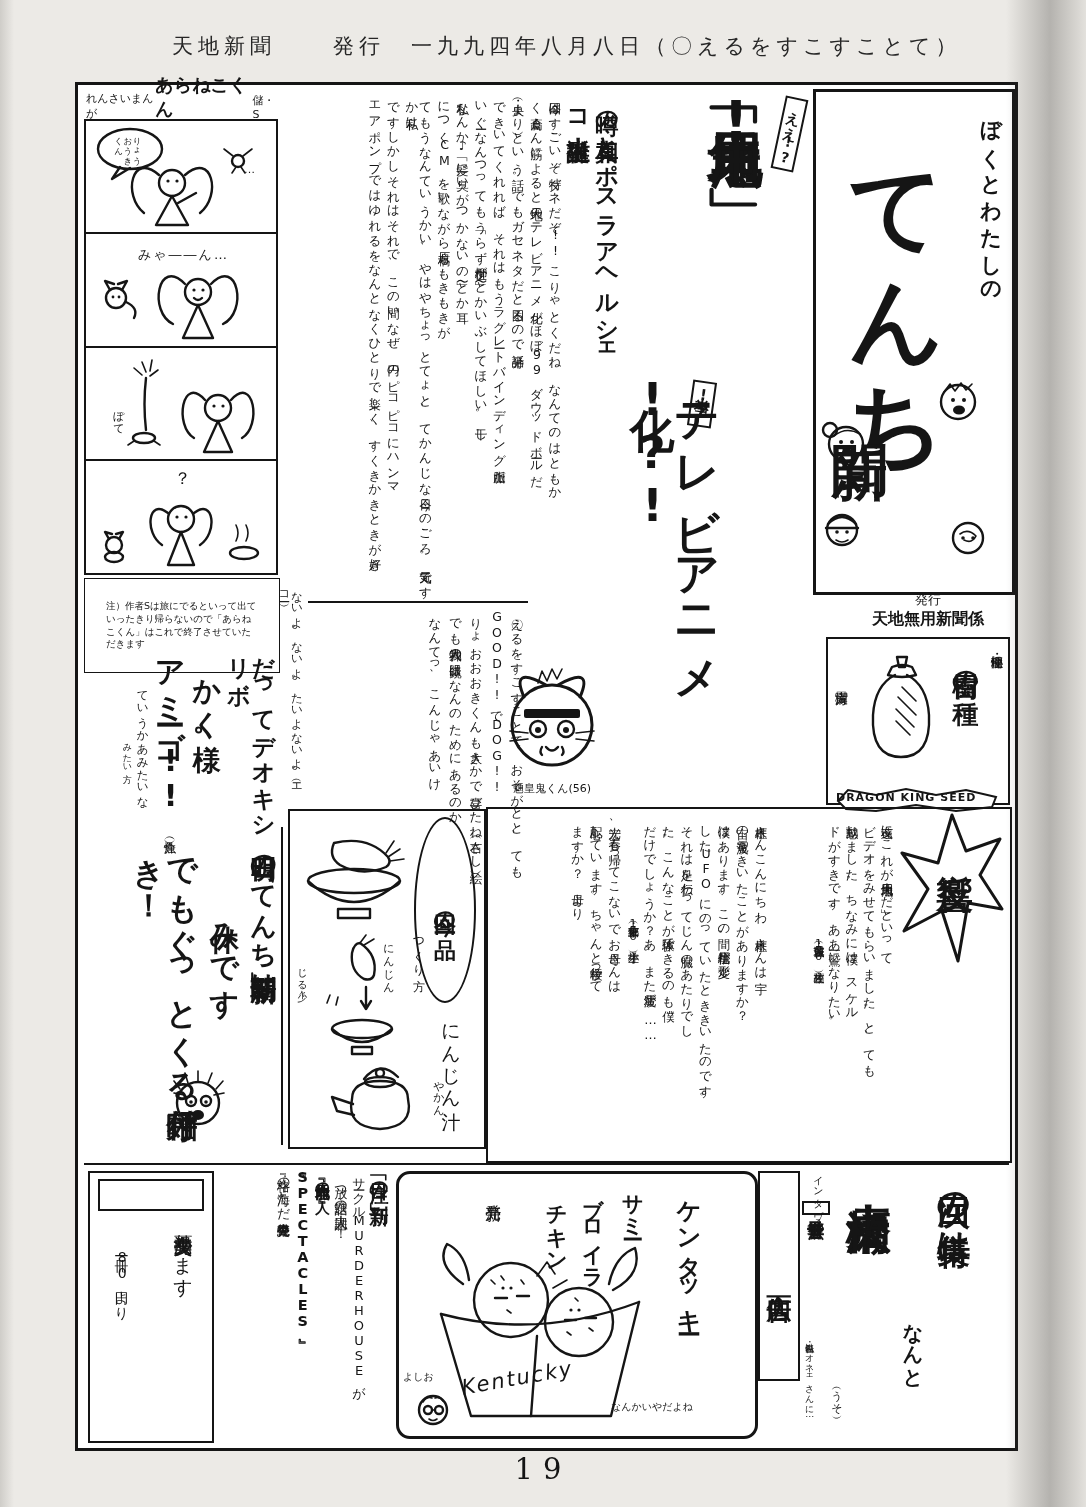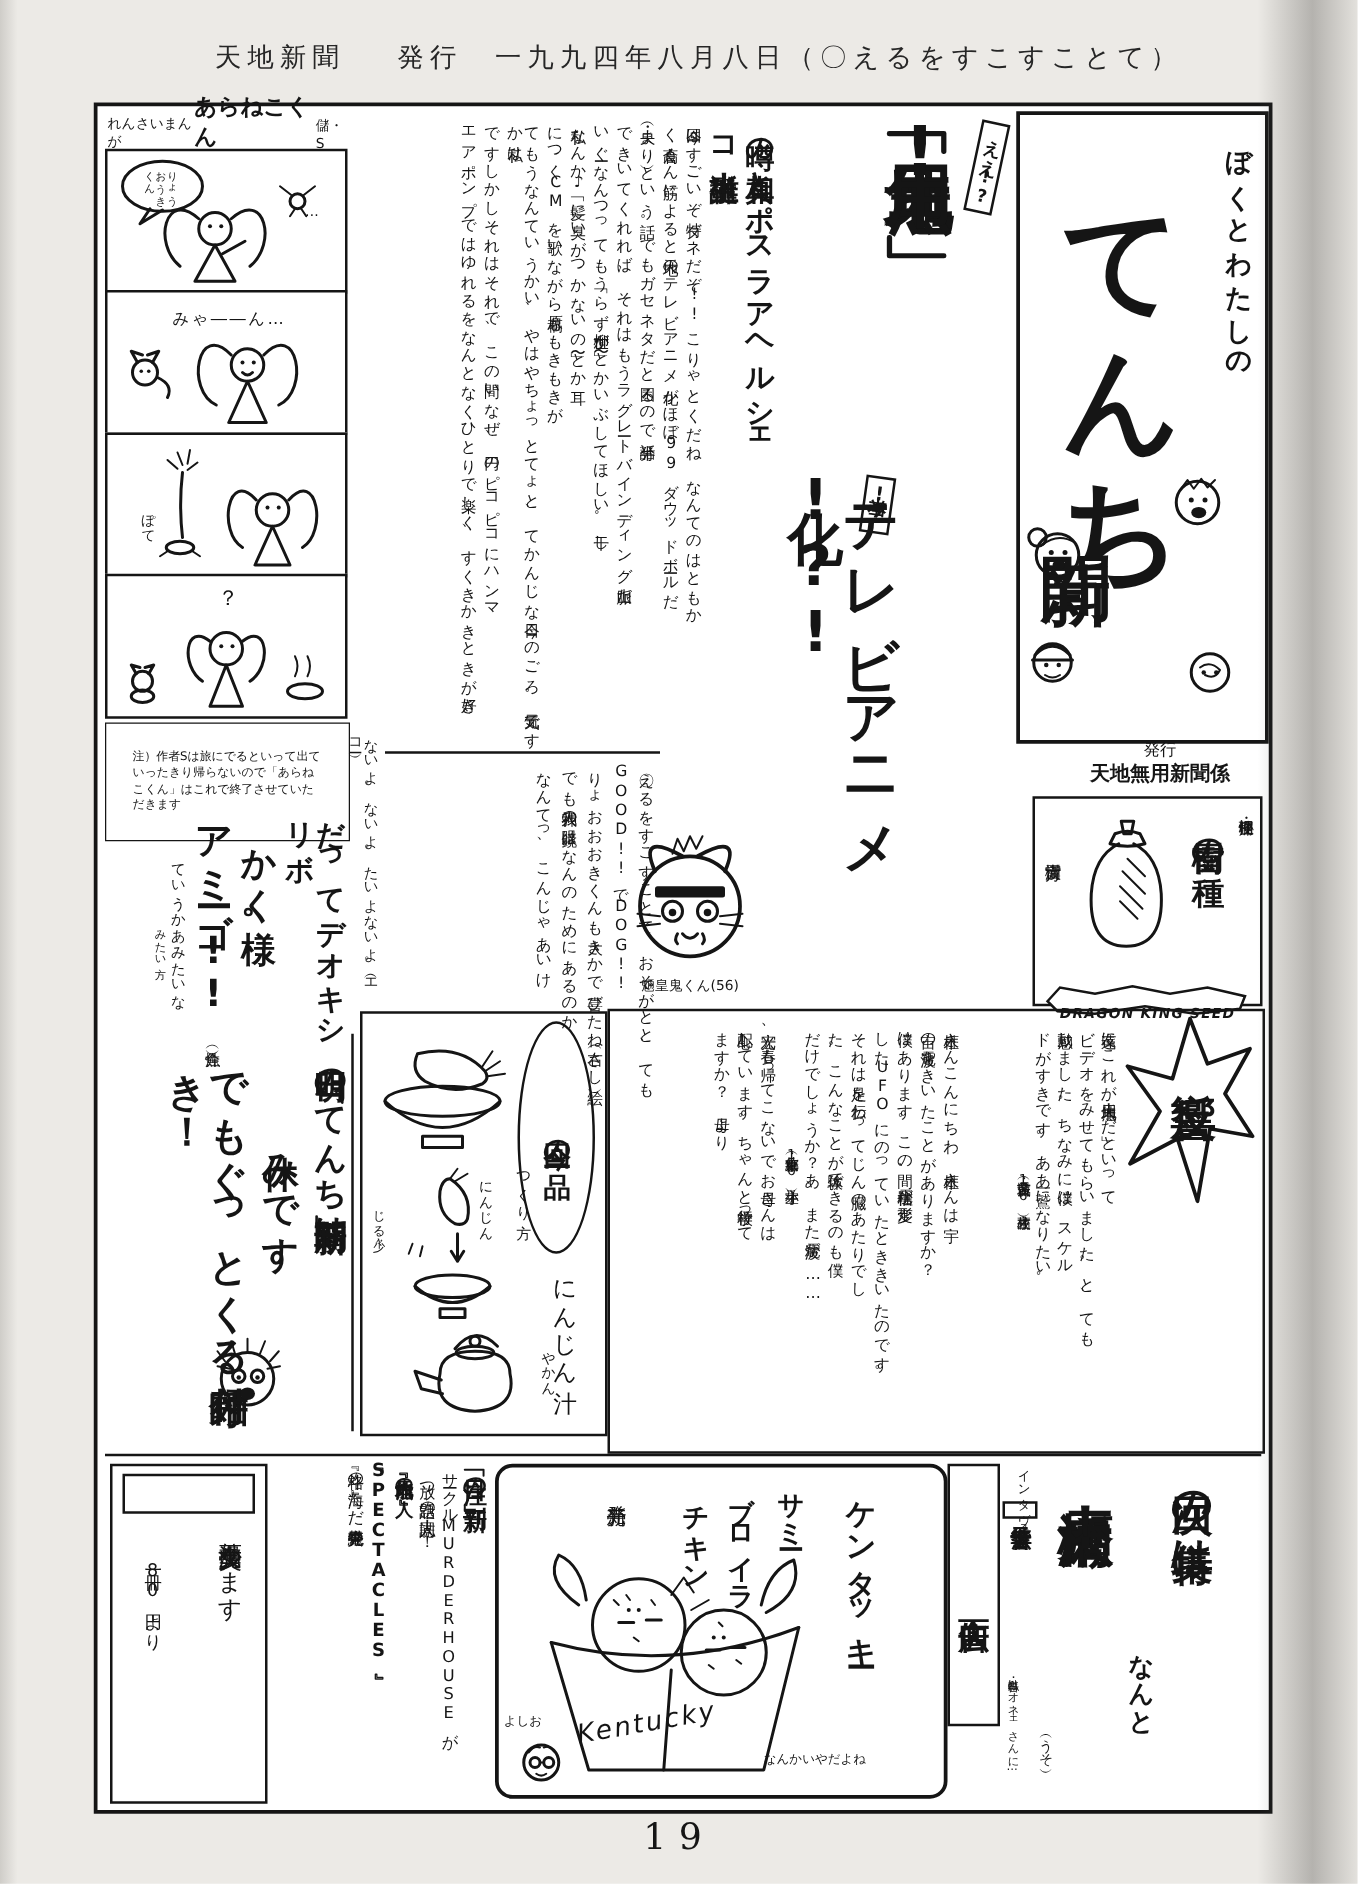--- a/index.html
+++ b/index.html
@@ -21,21 +21,21 @@
   .tag{border:2.5px solid #151515;background:#fff;padding:3px 2px;}
   .scan-shadow{
     top:0;right:0;width:80px;height:1507px;
     background:linear-gradient(to right,rgba(0,0,0,0) 0%,rgba(90,88,84,.38) 55%,rgba(200,198,192,.25) 100%);
   }
   .scan-edge-l{top:0;left:0;width:14px;height:1507px;background:linear-gradient(to right,rgba(120,118,112,.25),rgba(0,0,0,0));}
 </style>
 </head>
 <body>
 
-<div class="abs" style="top:32px;left:172px;display:flex;gap:42px;font-family:'Liberation Sans',sans-serif;font-size:21px;letter-spacing:5px;color:#262626;">
+<div class="abs" style="top:32px;left:172px;display:flex;gap:57px;font-family:'Liberation Sans',sans-serif;font-size:21px;letter-spacing:5px;color:#262626;">
   <span>天地新聞</span>
   <span>発行　一九九四年八月八日（〇えるをすこすことて）</span>
 </div>
 
 <div class="abs" style="left:75px;top:82px;width:937px;height:1363px;border:3px solid #151515;background:#fff;">
 
   <div class="abs" style="left:6px;top:4px;width:196px;">
     <div style="display:flex;align-items:flex-end;font-size:11px;height:32px;padding:0 2px;">
       <span>れんさいまんが</span>
       <span class="b" style="font-size:18px;">あらねこくん</span>
@@ -256,21 +256,21 @@
     <svg class="abs" style="left:34px;top:14px;" width="78" height="112" viewBox="0 0 78 112">
       <path class="ink" d="M35,4 h10 l-2,10 h-6 z"></path>
       <path class="ink" d="M30,14 q10,-4 20,0 l4,8 q-14,4 -28,0 z"></path>
       <path class="ink" d="M33,22 q-20,10 -22,40 q-2,42 28,42 q30,0 28,-42 q-2,-30 -22,-40"></path>
       <path class="ink-thin" d="M40,34 l14,14 M36,44 l18,18 M34,56 l18,18 M34,68 l14,14"></path>
     </svg>
     <div class="abs" style="left:8px;bottom:-10px;width:164px;height:26px;">
       <svg width="164" height="26" viewBox="0 0 164 26" style="position:absolute;left:0;top:0;">
         <polygon points="2,14 12,3 40,8 70,2 100,8 130,3 160,10 156,20 120,24 80,18 40,24 10,22" style="fill:#fff;stroke:#151515;stroke-width:2;"></polygon>
       </svg>
-      <div class="abs b" style="left:0;top:4px;width:164px;text-align:center;font-size:11px;font-style:italic;letter-spacing:1px;margin-top:13px;">DRAGON KING SEED</div>
+      <div class="abs b" style="left:0;top:4px;width:164px;font-size:11px;letter-spacing:1px;">DRAGON KING SEED</div>
     </div>
   </div>
 
   <div class="abs" style="left:408px;top:722px;width:522px;height:352px;border:2px solid #151515;">
     <div class="abs" style="left:412px;top:4px;width:104px;height:152px;">
       <svg width="104" height="152" viewBox="0 0 104 152">
         <polygon points="52,2 66,38 100,26 80,62 102,96 68,90 58,148 42,98 4,118 28,76 2,40 38,50" style="fill:#fff;stroke:#151515;stroke-width:3;stroke-linejoin:round;"></polygon>
       </svg>
       <div class="abs v b" style="left:34px;top:32px;font-size:37px;">反響</div>
     </div>

